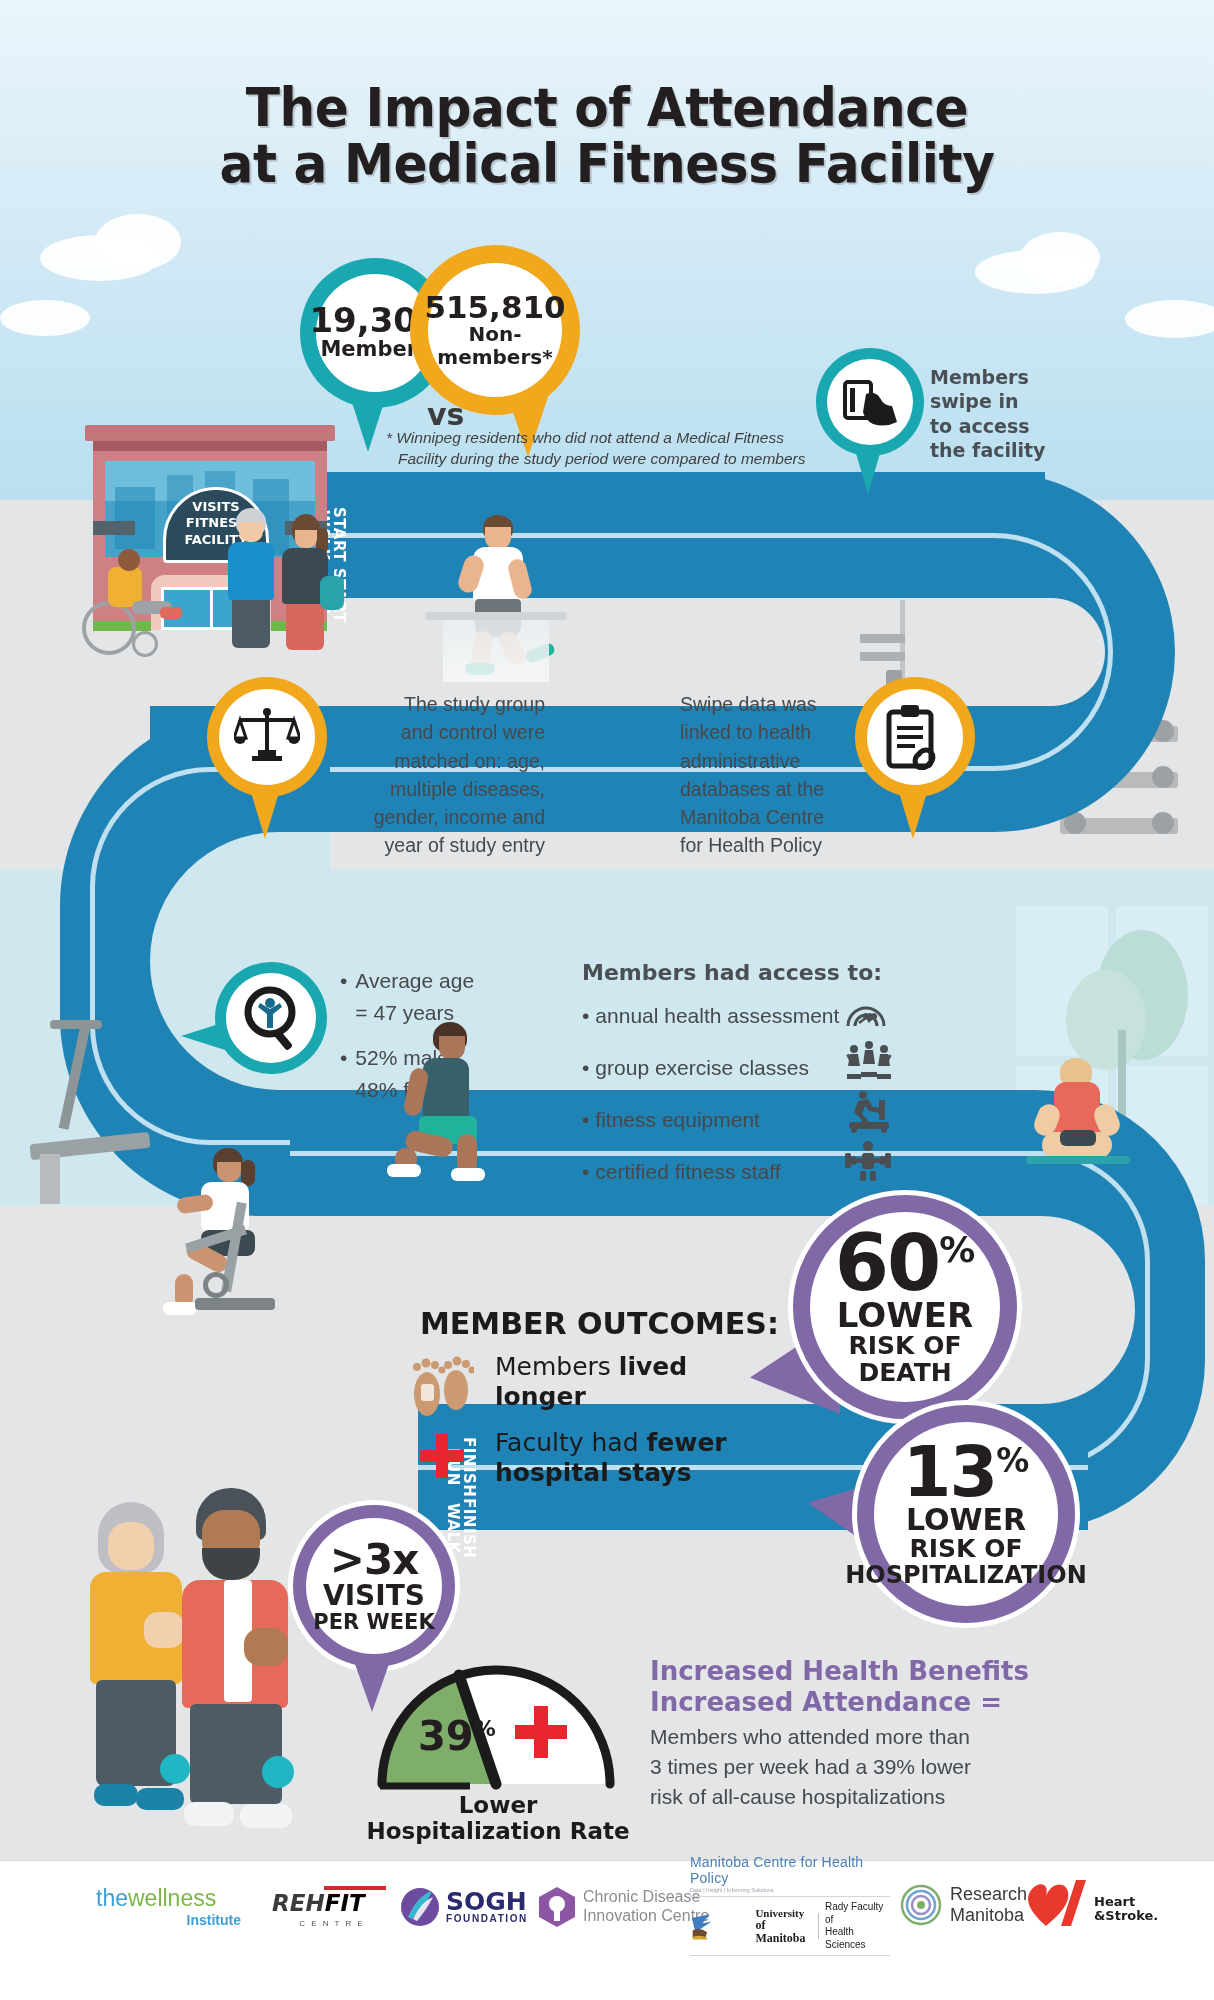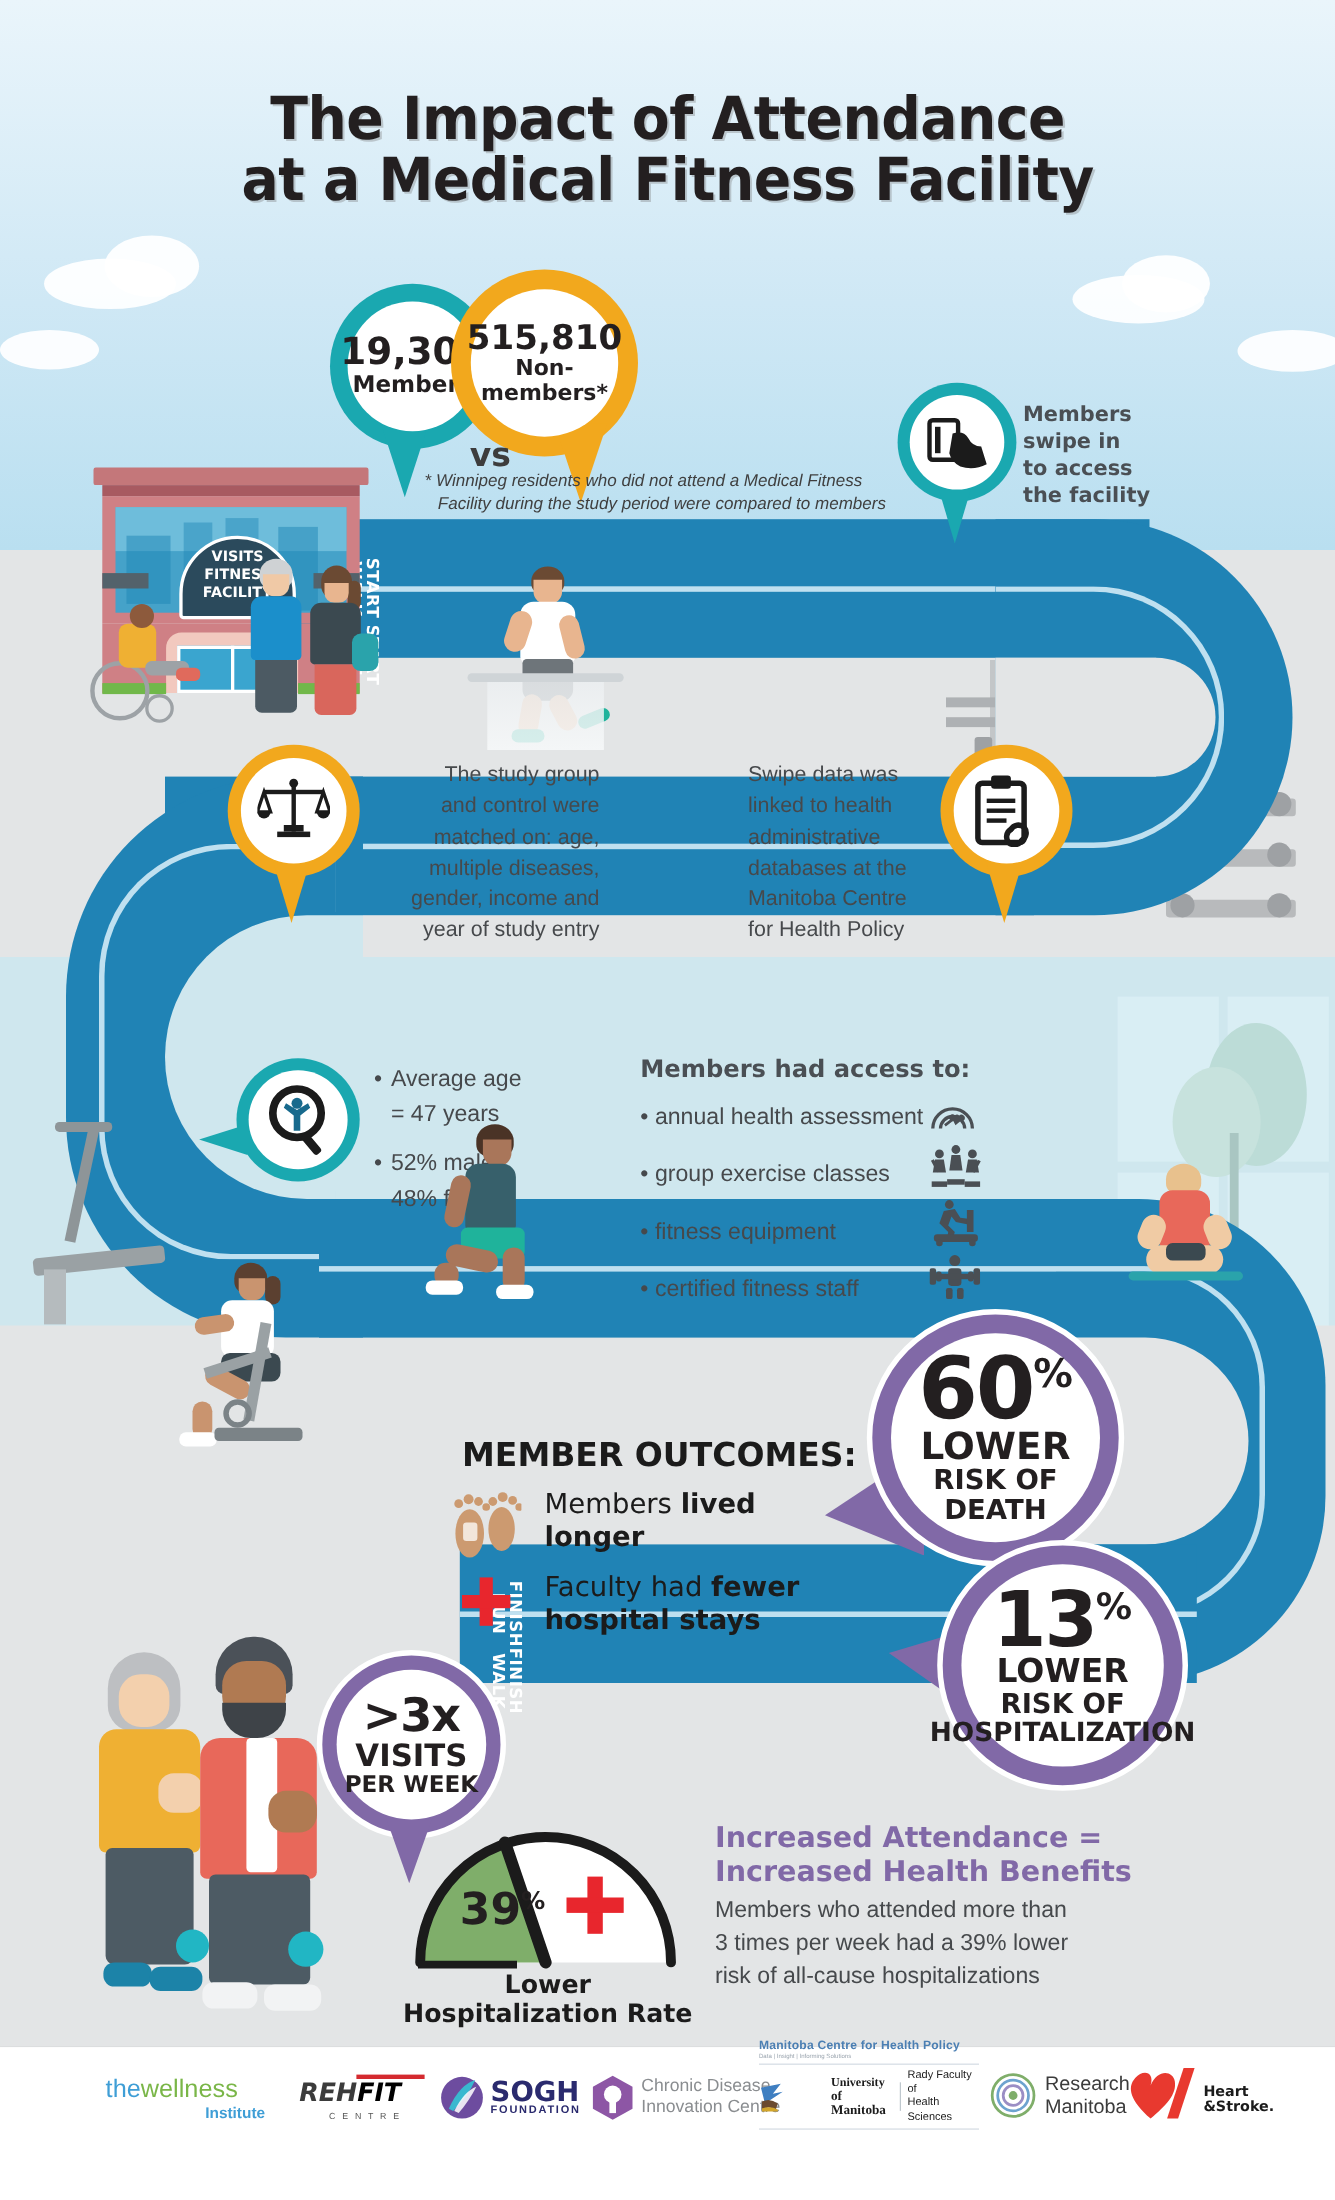--- a/index.html
+++ b/index.html
@@ -619,22 +619,22 @@
       <span class="bignum" style="font-size:22px;line-height:1;margin-top:2px;">%</span>
     </div>
     <svg style="position:absolute;left:143px;top:52px;" width="56" height="56" viewBox="0 0 56 56">
       <rect x="21" y="2" width="14" height="52" fill="#e8262d"></rect>
       <rect x="2" y="21" width="52" height="14" fill="#e8262d"></rect>
     </svg>
   </div>
   <div style="position:absolute;left:358px;top:1792px;width:280px;text-align:center;font-family:'DejaVu Sans',sans-serif;font-weight:bold;font-size:23px;color:#1b1b1b;">Lower Hospitalization Rate</div>
 
   <div style="position:absolute;left:650px;top:1656px;width:480px;font-family:'DejaVu Sans',sans-serif;font-weight:bold;font-size:26px;line-height:1.2;color:#8169a7;">
+    <div>Increased Health Benefits</div>
     <div>Increased Attendance =</div>
-    <div>Increased Health Benefits</div>
   </div>
   <div style="position:absolute;left:650px;top:1722px;width:460px;font-size:21px;line-height:1.42;color:#46494c;">
     <div>Members who attended more than</div>
     <div>3 times per week had a 39% lower</div>
     <div>risk of all-cause hospitalizations</div>
   </div>
 
   <div class="footerbar"></div>
 
   <div class="logo" style="left:96px;top:1882px;width:145px;height:50px;">
@@ -674,21 +674,21 @@
       <circle cx="19" cy="18" r="8" fill="#fff"></circle>
       <rect x="16" y="22" width="6" height="13" fill="#fff"></rect>
     </svg>
     <div style="color:#8a8d90;font-size:16px;line-height:1.16;">
       <div>Chronic Disease</div>
       <div>Innovation Centre</div>
     </div>
   </div>
 
   <div class="logo" style="left:690px;top:1854px;width:200px;height:80px;display:block;">
-    <div style="color:#4b7fb3;font-size:11px;font-weight:bold;letter-spacing:.2px;">Manitoba Centre for Health Policy</div>
+    <div style="color:#4b7fb3;font-size:14px;font-weight:normal;letter-spacing:.2px;">Manitoba Centre for Health Policy</div>
     <div style="color:#9aa4ae;font-size:5.5px;margin-top:1px;">Data  |  Insight  |  Informing Solutions</div>
     <div style="height:1px;background:#cfd8e0;margin:3px 0 4px 0;"></div>
     <div style="display:flex;align-items:center;">
       <svg width="26" height="30" viewBox="0 0 26 30" style="margin-right:5px;">
         <path d="M2 6 L22 2 L14 12 L24 10 L6 22 Z" fill="#3f7fc1"></path>
         <path d="M3 20 q8 -4 16 2 l-2 6 q-8 -4 -14 0 z" fill="#6b4a2f"></path>
         <path d="M3 27 q8 -3 16 1 l0 2 l-16 0 z" fill="#d2a52c"></path>
       </svg>
       <div style="font-family:'Liberation Serif',serif;line-height:1.05;margin-right:6px;margin-left:37px;">
         <div style="font-size:11px;font-weight:bold;color:#1b1b1b;">University</div>

